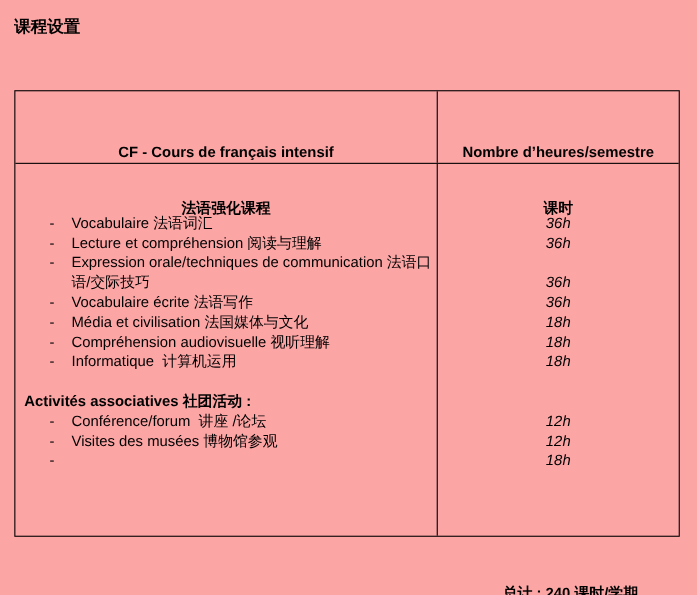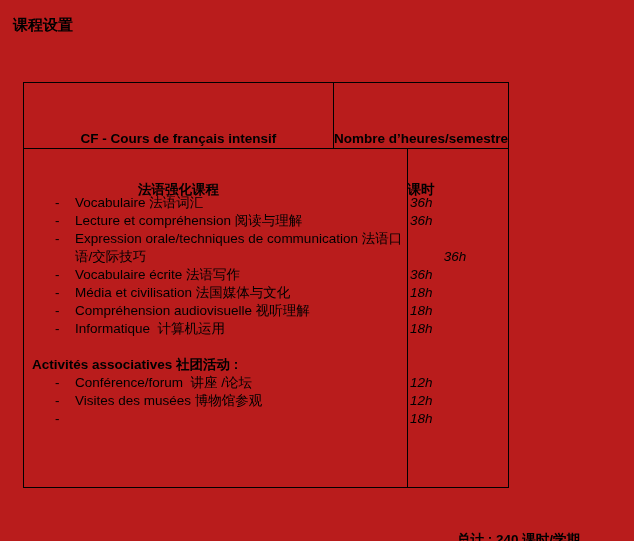--- a/index.html
+++ b/index.html
@@ -10,36 +10,36 @@
     height: 541px;
     font-family: "Liberation Sans", sans-serif;
     color: #000000;
     -webkit-font-smoothing: antialiased;
   }
   .page {
     position: relative;
     width: 634px;
     height: 541px;
     overflow: hidden;
-    background: #b91c1c;
+    background: #fca5a5;
   }
   .doc-title {
     position: absolute;
     left: 13px;
     top: 16px;
     font-size: 15px;
     font-weight: bold;
     line-height: 18px;
     white-space: pre;
   }
   .course-table {
     position: absolute;
-    left: 23px;
+    left: 13px;
     top: 82px;
-    width: 486px;
+    width: 605px;
     height: 406px;
     border: 1px solid #000000;
     box-sizing: border-box;
   }
   .thead {
     display: flex;
     height: 66px;
     box-sizing: border-box;
     border-bottom: 1px solid #000000;
   }

